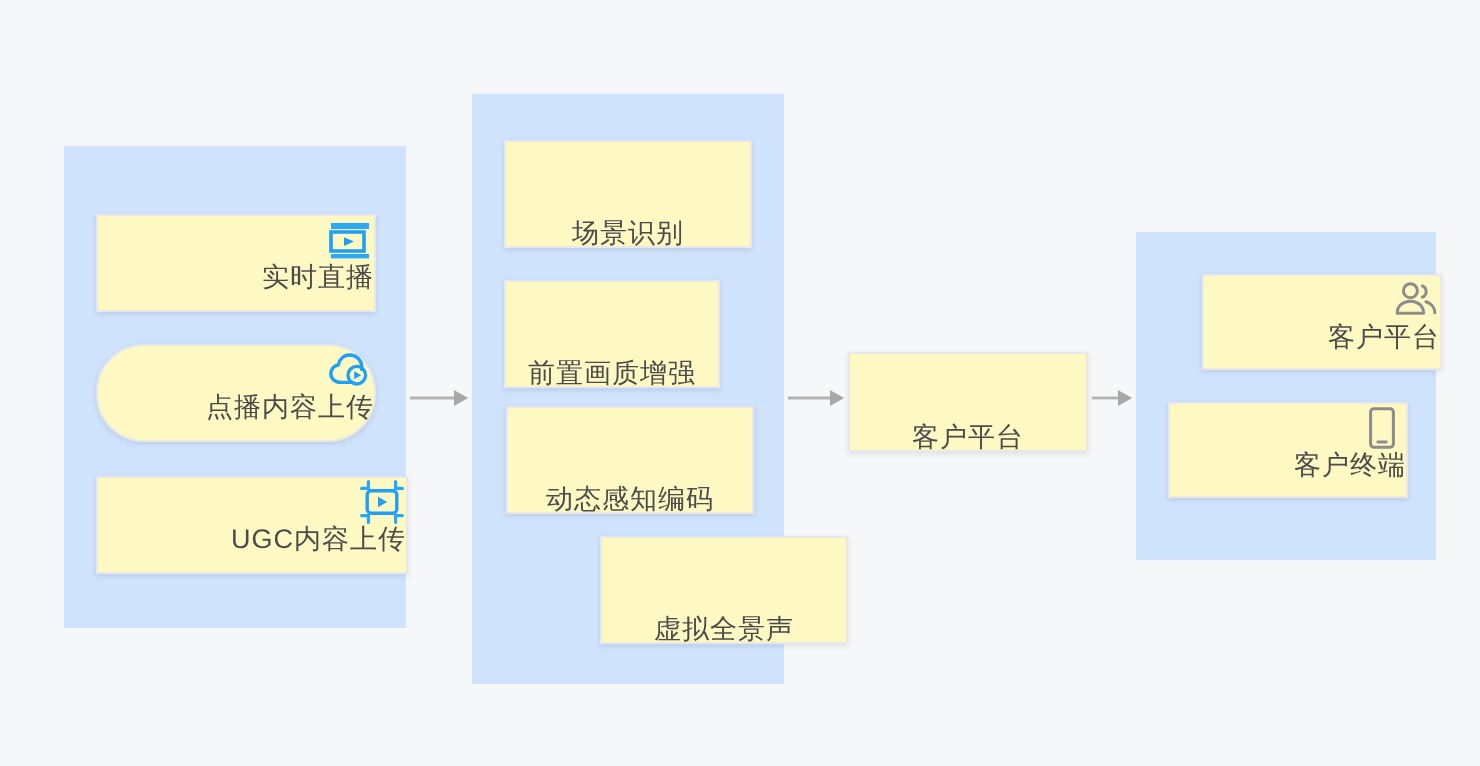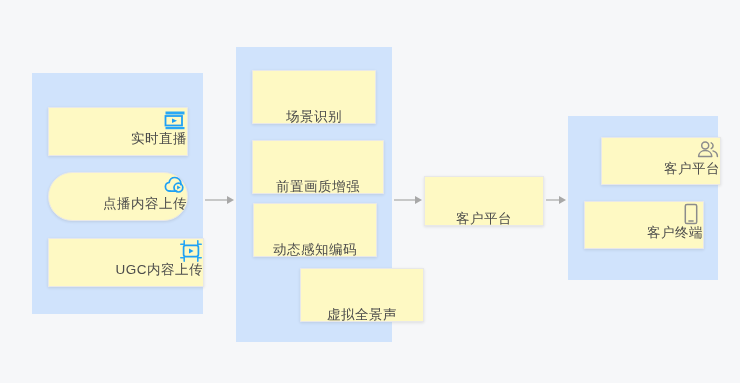--- a/index.html
+++ b/index.html
@@ -65,21 +65,21 @@
     display: block;
   }
 
   
   #card-live   { left: 48px;  top: 107px; width: 140px; height: 49px; }
   #card-vod    { left: 48px;  top: 172px; width: 140px; height: 49px; border-radius: 24px; }
   #card-ugc    { left: 48px;  top: 238px; width: 156px; height: 49px; }
 
   
   #card-scene  { left: 252px; top: 70px;  width: 124px; height: 54px; }
-  #card-enh    { left: 252px; top: 140px; width: 132px; height: 54px; }
+  #card-enh    { left: 252px; top: 140px; width: 108px; height: 54px; }
   #card-enc    { left: 253px; top: 203px; width: 124px; height: 54px; }
   #card-audio  { left: 252px; top: 268px; width: 124px; height: 54px; margin-left: 48px; }
 
   
   #card-stream { left: 424px; top: 176px; width: 120px; height: 50px; }
 
   
   #card-platform { left: 584px; top: 137px; width: 120px; height: 48px; margin-left: 17px; }
   #card-terminal { left: 584px; top: 201px; width: 120px; height: 48px; }
 

